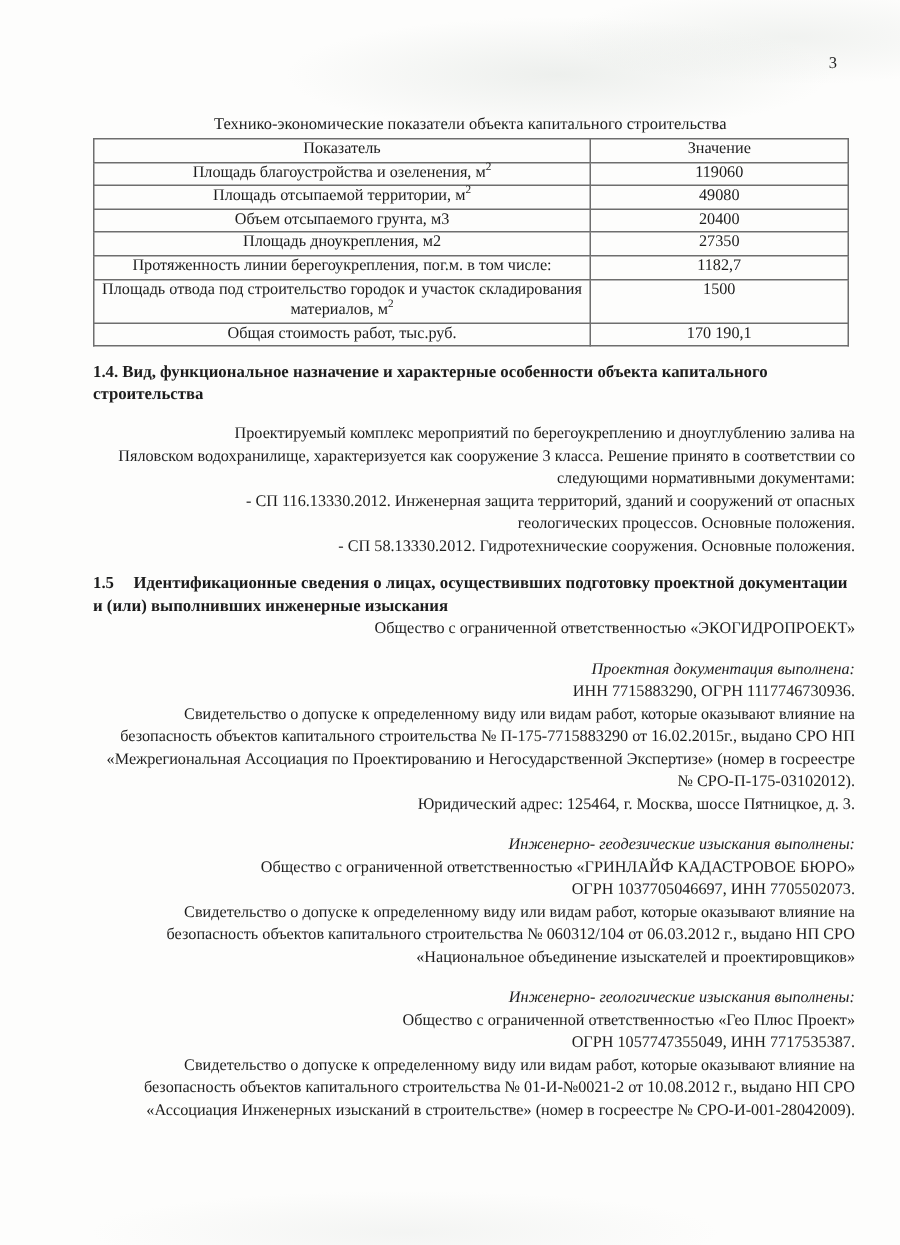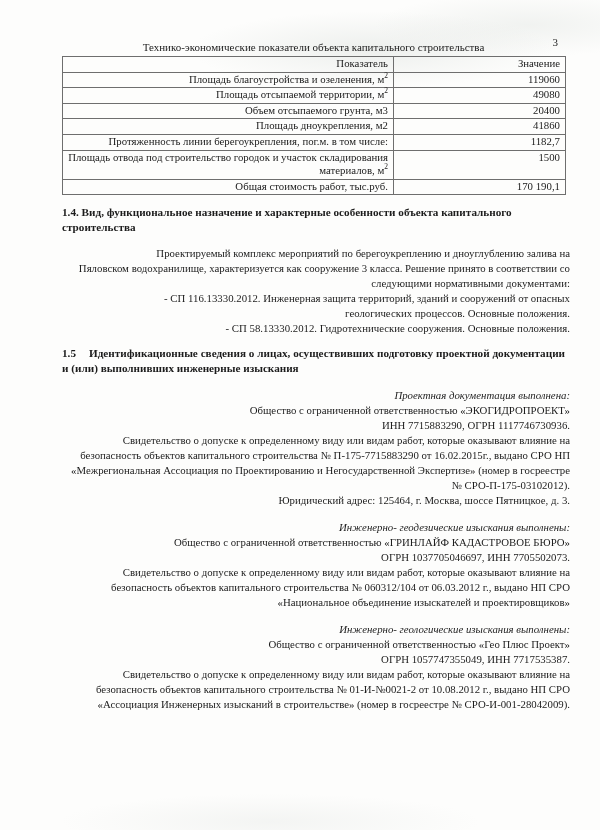--- a/index.html
+++ b/index.html
@@ -16,40 +16,40 @@
     background:
       radial-gradient(ellipse 260px 55px at 62% 6%, rgba(196,204,198,0.28), transparent 70%),
       radial-gradient(ellipse 220px 45px at 88% 3%, rgba(196,204,198,0.22), transparent 70%),
       radial-gradient(ellipse 300px 40px at 45% 99%, rgba(200,206,202,0.18), transparent 70%),
       #fdfdfc;
   }
   .page-number {
     position: absolute; top: 36px; right: 42px;
     font-size: 11px; line-height: 12px;
   }
-  .content { padding: 40px 30px 0 62px; }
+  .content { padding: 76px 30px 0 62px; }
 
   .table-title {
     width: 503px;
     text-align: center;
     font-size: 11px; line-height: 15px;
     margin: 0 0 1px 0;
   }
   table.tec {
     width: 503px;
     border-collapse: collapse;
     table-layout: fixed;
   }
   table.tec th, table.tec td {
     border: 1px solid #6e6e6e;
     font-weight: normal;
     font-size: 10.8px;
     line-height: 13.6px;
     padding: 0px 5px 1px 5px;
-    text-align: right;
+    text-align: center;
     vertical-align: top;
   }
   table.tec col.c1 { width: 331px; }
   table.tec col.c2 { width: 172px; }
   sup { font-size: 7.5px; line-height: 0; }
 
   .h {
     font-size: 11.2px; font-weight: bold;
     line-height: 15px;
     margin: 10px 0 0 0;
@@ -94,21 +94,21 @@
         <tr>
           <td><span>Площадь отсыпаемой территории, м</span><sup>2</sup></td>
           <td>49080</td>
         </tr>
         <tr>
           <td><span>Объем отсыпаемого грунта, м3</span><sup></sup></td>
           <td>20400</td>
         </tr>
         <tr>
           <td><span>Площадь дноукрепления, м2</span><sup></sup></td>
-          <td>41860</td>
+          <td>27350</td>
         </tr>
         <tr>
           <td><span>Протяженность линии берегоукрепления, пог.м. в том числе:</span><sup></sup></td>
           <td>1182,7</td>
         </tr>
         <tr>
           <td><span>Площадь отвода под строительство городок и участок складирования материалов, м</span><sup>2</sup></td>
           <td>1500</td>
         </tr>
         <tr>
@@ -119,22 +119,22 @@
     </table>
 
     <h2 class="h">1.4. Вид, функциональное назначение и характерные особенности объекта капитального строительства</h2>
 
     <p class="body j ind mt">Проектируемый комплекс мероприятий по берегоукреплению и дноуглублению залива на Пяловском водохранилище, характеризуется как сооружение 3 класса. Решение принято в соответствии со следующими нормативными документами:</p>
     <p class="body j ind">- СП 116.13330.2012. Инженерная защита территорий, зданий и сооружений от опасных геологических процессов. Основные положения.</p>
     <p class="body ind">- СП 58.13330.2012. Гидротехнические сооружения. Основные положения.</p>
 
     <h2 class="h"><span class="hnum">1.5</span><span>Идентификационные сведения о лицах, осуществивших подготовку проектной документации и (или) выполнивших инженерные изыскания</span></h2>
 
+    <p class="body ind">Общество с ограниченной ответственностью «ЭКОГИДРОПРОЕКТ»</p>
     <p class="body ind intro">Проектная документация выполнена:</p>
-    <p class="body ind">Общество с ограниченной ответственностью «ЭКОГИДРОПРОЕКТ»</p>
     <p class="body ind">ИНН 7715883290, ОГРН 1117746730936.</p>
     <p class="body j ind">Свидетельство о допуске к определенному виду или видам работ, которые оказывают влияние на безопасность объектов капитального строительства № П-175-7715883290 от 16.02.2015г., выдано СРО НП «Межрегиональная Ассоциация по Проектированию и Негосударственной Экспертизе» (номер в госреестре № СРО-П-175-03102012).</p>
     <p class="body ind">Юридический адрес: 125464, г. Москва, шоссе Пятницкое, д. 3.</p>
 
     <p class="body ind intro">Инженерно- геодезические изыскания выполнены:</p>
     <p class="body ind">Общество с ограниченной ответственностью «ГРИНЛАЙФ КАДАСТРОВОЕ БЮРО»</p>
     <p class="body ind">ОГРН 1037705046697, ИНН 7705502073.</p>
     <p class="body j ind">Свидетельство о допуске к определенному виду или видам работ, которые оказывают влияние на безопасность объектов капитального строительства № 060312/104 от 06.03.2012 г., выдано НП СРО «Национальное объединение изыскателей и проектировщиков»</p>
 
     <p class="body ind intro">Инженерно- геологические изыскания выполнены:</p>

